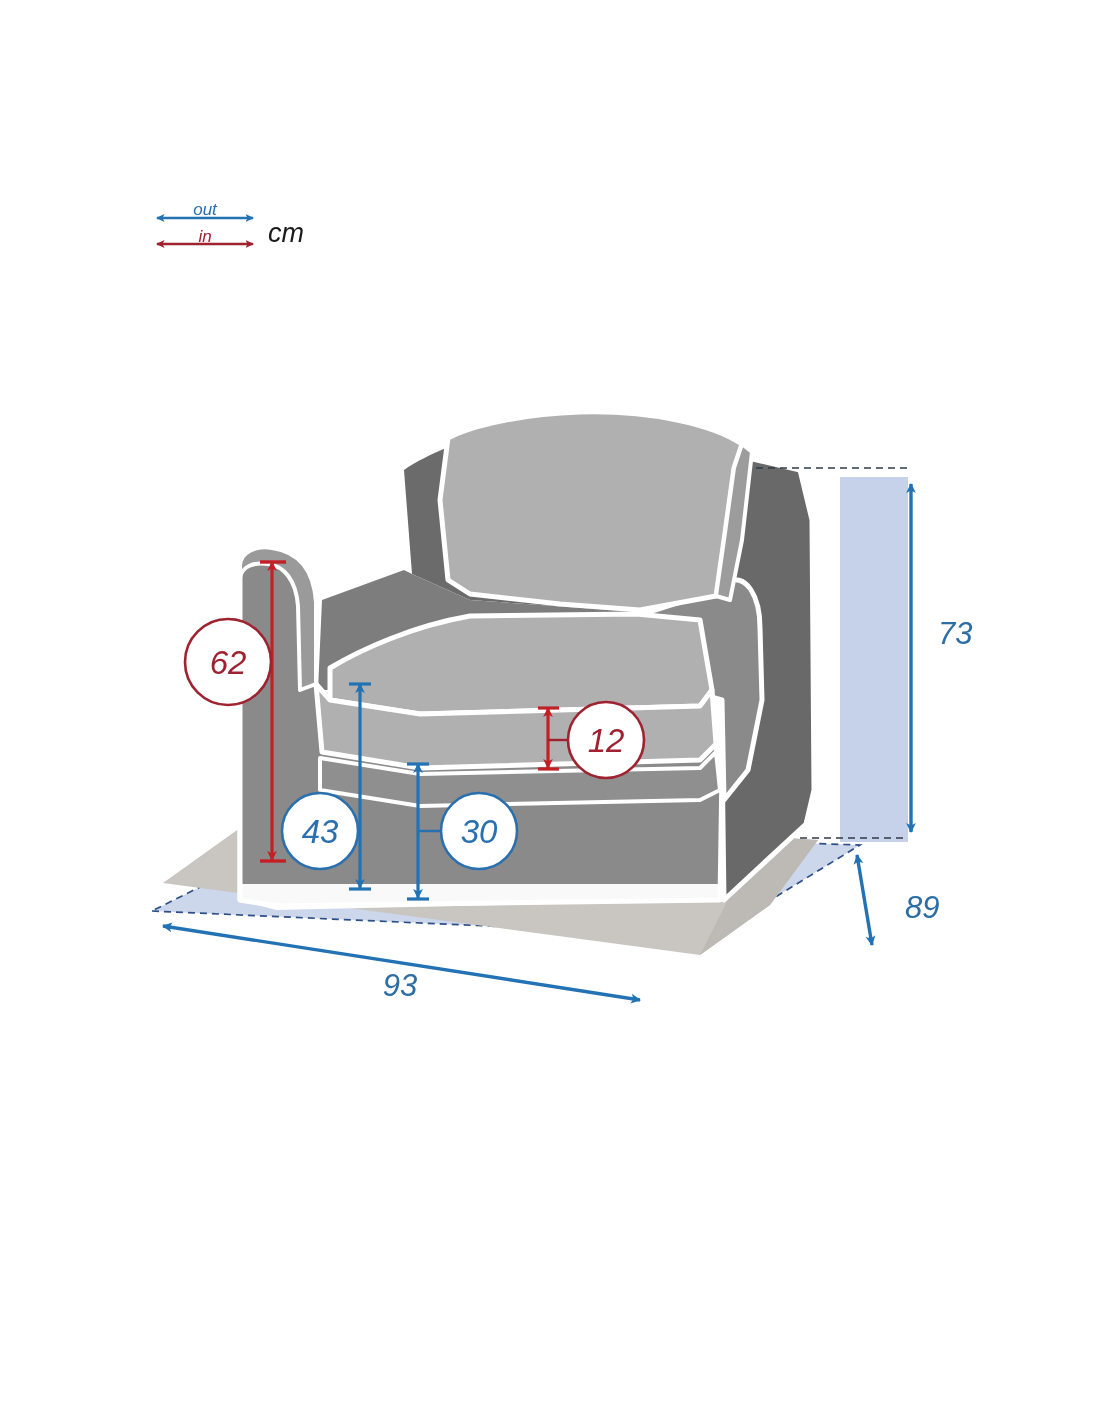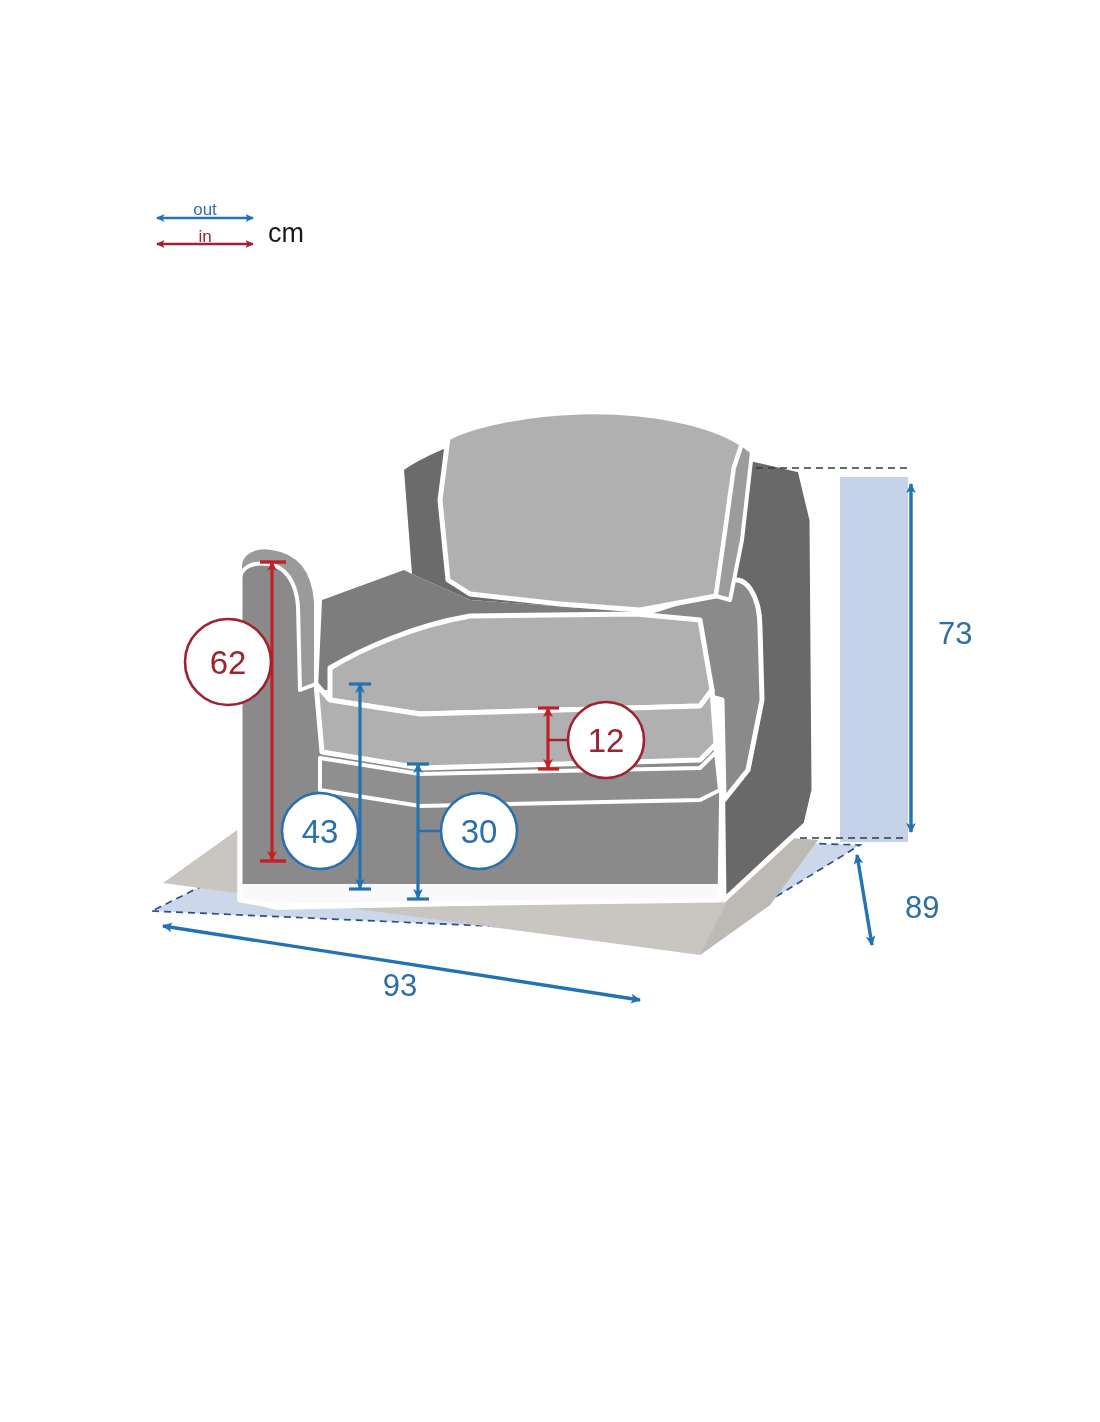--- a/index.html
+++ b/index.html
@@ -14,20 +14,21 @@
     position: relative;
     overflow: hidden;
     font-family: "Liberation Sans", sans-serif;
   }
   #diagram-root {
     position: absolute;
     top: 0;
     left: 0;
     width: 1100px;
     height: 1422px;
+    font-style: italic;
   }
   svg.diagram-canvas {
     display: block;
     width: 1100px;
     height: 1422px;
   }
   .legend-label-out {
     font-family: "Liberation Sans", sans-serif;
     font-size: 17px;
     fill: #2a6fae;

